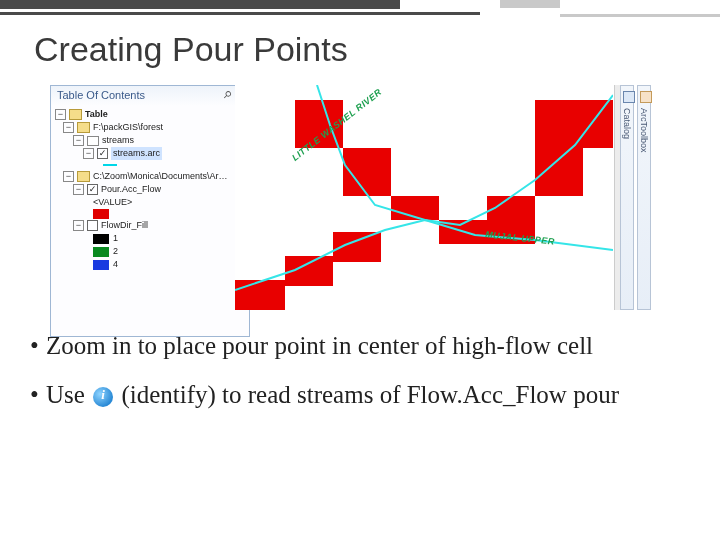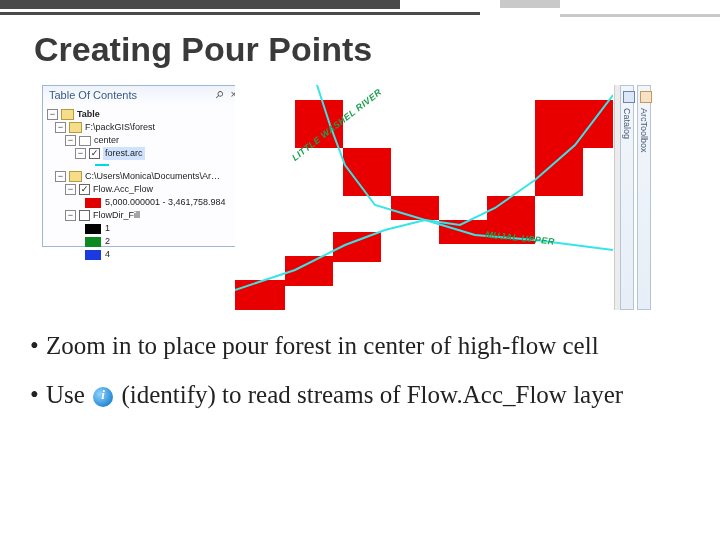--- a/index.html
+++ b/index.html
@@ -3,24 +3,24 @@
 <meta charset="utf-8">
 <style>
   html,body{margin:0;padding:0;width:720px;height:540px;background:#fff;font-family:Georgia,"Times New Roman",serif;overflow:hidden;}
   .slide{position:relative;width:720px;height:540px;}
   
   .topbar{position:absolute;left:0;top:0;width:720px;height:24px;}
   .tb1{position:absolute;left:0;top:0;width:400px;height:9px;background:#4a4a4a;}
   .tb2{position:absolute;left:0;top:12px;width:480px;height:3px;background:#4a4a4a;}
   .tb3{position:absolute;left:560px;top:14px;width:160px;height:3px;background:#c9c9c9;}
   .tb4{position:absolute;left:500px;top:0;width:60px;height:8px;background:#c9c9c9;}
-  .title{position:absolute;left:34px;top:30px;font-family:"Trebuchet MS","Segoe UI",Arial,sans-serif;font-size:34px;font-weight:700;color:#3a3a3a;}
+  .title{position:absolute;left:34px;top:30px;font-family:"Trebuchet MS","Segoe UI",Arial,sans-serif;font-size:34px;font-weight:400;color:#3a3a3a;}
   
   .shot{position:absolute;left:34px;top:85px;width:580px;height:225px;background:#fff;}
-  .toc{position:absolute;left:8px;top:0;width:200px;height:162px;border:1px solid #9fb7d4;box-sizing:border-box;background:linear-gradient(#eef3fa,#fdfdff 20px);}
+  .toc{position:absolute;left:16px;top:0;width:200px;height:252px;border:1px solid #9fb7d4;box-sizing:border-box;background:linear-gradient(#eef3fa,#fdfdff 20px);}
   .toc-title{position:absolute;left:6px;top:3px;font:11px "Segoe UI",Arial;color:#3a5a8a;}
   .toc-pin{position:absolute;right:18px;top:3px;font:10px Arial;color:#555;transform:rotate(45deg);}
   .toc-x{position:absolute;right:4px;top:2px;font:11px Arial;color:#555;}
   .toc-body{position:absolute;left:0;top:20px;right:0;bottom:0;font:9px "Segoe UI",Arial;color:#222;line-height:13px;padding:2px 4px;}
   .row{display:flex;align-items:center;white-space:nowrap;}
   .sp1{width:8px;display:inline-block;}
   .sp2{width:18px;display:inline-block;}
   .sp3{width:28px;display:inline-block;}
   .sp4{width:38px;display:inline-block;}
   .sp5{width:48px;display:inline-block;}
@@ -82,48 +82,51 @@
         <div class="row">
             <span class="sp1"></span>
             <span class="pm">−</span>
             <span class="fld"></span>
             <span>F:\packGIS\forest</span>
           </div>
         <div class="row">
             <span class="sp2"></span>
             <span class="pm">−</span>
             <span class="lyricon"></span>
-            <span>center</span>
+            <span>streams</span>
           </div>
         <div class="row">
             <span class="sp3"></span>
             <span class="pm">−</span>
             <span class="chk">✓</span>
-            <span class="hl">forest.arc</span>
+            <span class="hl">streams.arc</span>
           </div>
         <div class="row">
             <span class="sp5"></span>
             <span style="display:inline-block;width:14px;height:2px;background:#00d7e8;margin-top:4px"></span>
           </div>
         <div class="row" style="margin-top:4px">
             <span class="sp1"></span>
             <span class="pm">−</span>
             <span class="fld"></span>
-            <span>C:\Users\Monica\Documents\Ar…</span>
+            <span>C:\Zoom\Monica\Documents\Ar…</span>
           </div>
         <div class="row">
             <span class="sp2"></span>
             <span class="pm">−</span>
             <span class="chk">✓</span>
-            <span>Flow.Acc_Flow</span>
+            <span>Pour.Acc_Flow</span>
+          </div>
+        <div class="row">
+            <span class="sp4"></span>
+            <span>&lt;VALUE&gt;</span>
           </div>
         <div class="row">
             <span class="sp4"></span>
             <span class="sw red"></span>
-            <span>5,000.000001 - 3,461,758.984</span>
           </div>
         <div class="row">
             <span class="sp2"></span>
             <span class="pm">−</span>
             <span class="chk"></span>
             <span>FlowDir_Fill</span>
           </div>
         <div class="row">
             <span class="sp4"></span>
             <span class="sw blk"></span>
@@ -175,23 +178,23 @@
     </div>
     <div class="dock dock2">
       <div class="dockicon" style="background:#f7e2c8;border-color:#c49a5a;"></div>
       <div class="docklabel">ArcToolbox</div>
     </div>
   </div>
 
   <div class="bullets">
     <div class="b">
       <div class="dot">•</div>
-      <div>Zoom in to place pour forest in center of high-flow cell</div>
+      <div>Zoom in to place pour point in center of high-flow cell</div>
     </div>
     <div class="b">
       <div class="dot">•</div>
       <div>
-        <span>Use </span><span class="identify"></span><span> (identify) to read streams of Flow.</span><span>Acc_Flow layer</span>
+        <span>Use </span><span class="identify"></span><span> (identify) to read streams of Flow.</span><span>Acc_Flow pour</span>
       </div>
     </div>
   </div>
 
 </div>
 
 </body></html>

